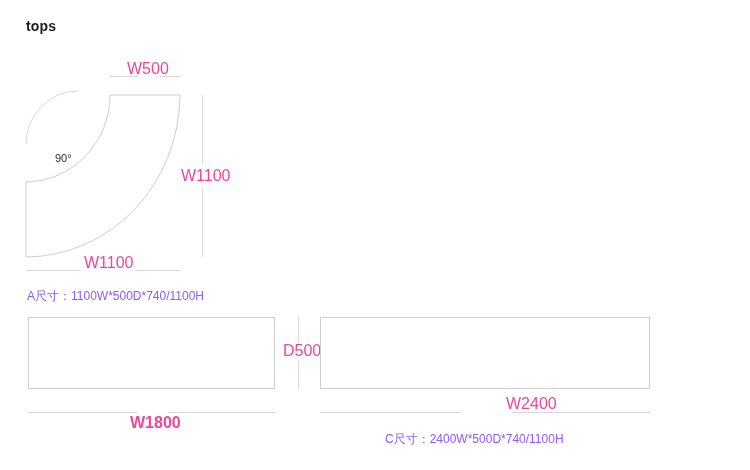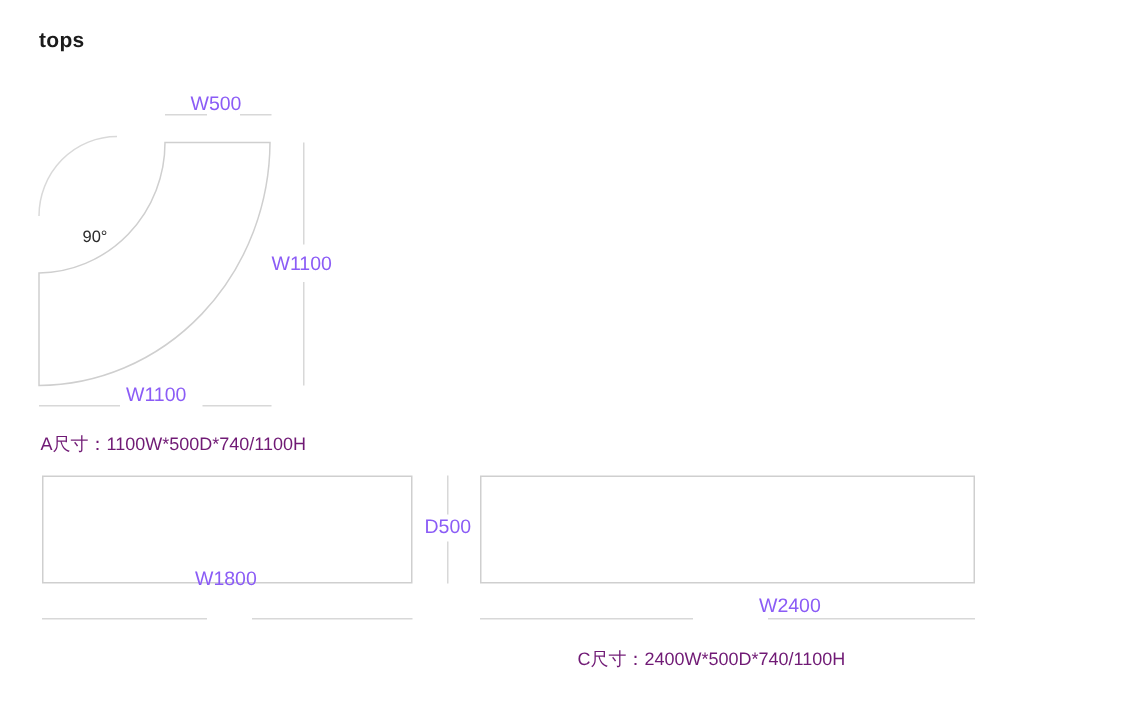--- a/index.html
+++ b/index.html
@@ -24,36 +24,36 @@
     left: 26px;
     top: 18px;
     font-size: 14px;
     font-weight: bold;
     color: #1b1b1b;
     letter-spacing: 0.2px;
     text-align: center;
   }
   .dim-label {
     position: absolute;
-    font-size: 13px;
-    color: #8b5cf6;
+    font-size: 16px;
+    color: #ec4899;
     white-space: nowrap;
     line-height: 14px;
   }
   .angle-label {
     position: absolute;
     font-size: 11px;
     color: #2b2b2b;
     white-space: nowrap;
     margin-top: 28px;
   }
   .caption {
     position: absolute;
     font-size: 12px;
-    color: #701a75;
+    color: #8b5cf6;
     white-space: nowrap;
     line-height: 16px;
   }
   .dim-line-h {
     position: absolute;
     height: 1px;
     background: #d8d8d8;
   }
   .dim-line-v {
     position: absolute;
@@ -105,21 +105,21 @@
   <div class="dim-line-h" style="left:26px; top:270px; width:54px;"></div>
   <div class="dim-line-h" style="left:135px; top:270px; width:46px;"></div>
   <div class="dim-label" style="left:84px; top:256px;">W1100</div>
 
   <div class="caption" style="left:27px; top:288px;">A尺寸：1100W*500D*740/1100H</div>
 
   <div class="rect-part" style="left:28px; top:317px; width:247px; height:72px;"></div>
 
   <div class="dim-line-h" style="left:28px; top:412px; width:110px;"></div>
   <div class="dim-line-h" style="left:168px; top:412px; width:107px;"></div>
-  <div class="dim-label" style="left:130px; top:379px;">W1800</div>
+  <div class="dim-label" style="left:130px; top:416px;font-weight:bold;">W1800</div>
 
   <div class="dim-line-v" style="left:298px; top:317px; height:26px;"></div>
   <div class="dim-line-v" style="left:298px; top:361px; height:28px;"></div>
   <div class="dim-label" style="left:283px; top:344px;text-align:right;">D500</div>
 
 
   <div class="rect-part" style="left:320px; top:317px; width:330px; height:72px;"></div>
 
   <div class="dim-line-h" style="left:320px; top:412px; width:142px;"></div>
   <div class="dim-line-h" style="left:512px; top:412px; width:138px;"></div>

